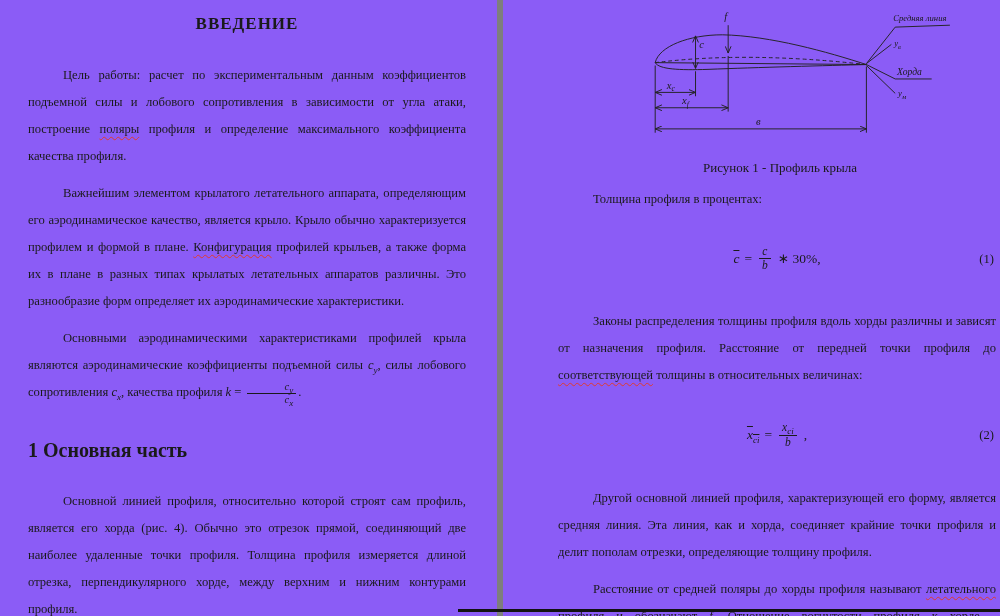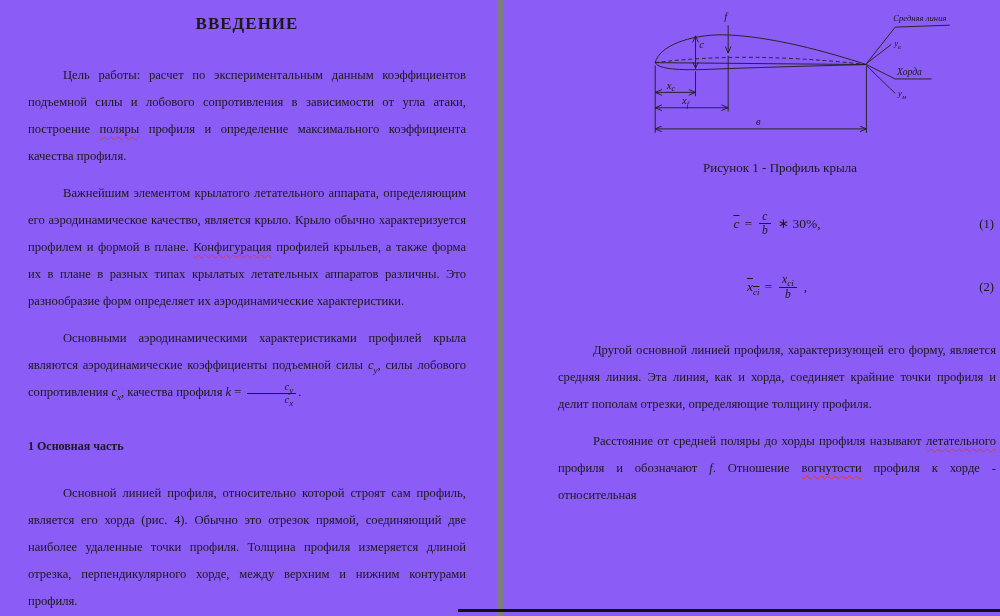--- a/index.html
+++ b/index.html
@@ -18,21 +18,21 @@
 
   .doc-title{
     text-align:center;font-weight:bold;font-size:17px;letter-spacing:1px;
     margin:4px 0 28px 0;
   }
   p.body-text{
     font-size:12.6px;line-height:27px;text-align:justify;text-indent:35px;
     margin:8px 0 10px 0;
   }
   .section-heading{
-    font-size:12px;font-weight:bold;margin:33px 0 26px 0;
+    font-size:20px;font-weight:bold;margin:33px 0 26px 0;
   }
   .misspell{
     text-decoration-line:underline;
     text-decoration-style:wavy;
     text-decoration-color:#e03a2f;
     text-decoration-thickness:1px;
     text-underline-offset:3px;
   }
   .mi{font-style:italic;}
   sub{font-size:9px;line-height:0;}
@@ -128,32 +128,34 @@
       <text x="78" y="102"><tspan>x</tspan><tspan dy="3" font-size="8">f</tspan></text>
       <text x="155" y="124">в</text>
       <text x="298" y="16" class="lbl-sm">Средняя линия</text>
       <text x="302" y="72" class="lbl-md">Хорда</text>
       <text x="299" y="42" class="lbl-sm"><tspan>у</tspan><tspan dy="2.5" font-size="7">в</tspan></text>
       <text x="303" y="94" class="lbl-sm"><tspan>у</tspan><tspan dy="2.5" font-size="7">м</tspan></text>
     </svg>
     <div class="figure-caption">Рисунок 1 - Профиль крыла</div>
   </div>
 
+  <p class="body-text p5">Толщина профиля в процентах:</p>
 
   <div class="formula">
     <span class="mi ovl">c</span>
     <span>=</span>
     <span class="frac">
         <span class="num mi">c</span>
         <span class="den mi">b</span>
       </span>
     <span>∗ 30%,</span>
     <span class="eqnum">(1)</span>
   </div>
 
+  <p class="body-text"><span>Законы распределения толщины профиля вдоль хорды различны и зависят от назначения профиля. Расстояние от передней точки профиля до </span><span class="misspell">соответствующей</span><span> толщины в относительных величинах:</span></p>
 
   <div class="formula">
     <span class="mi ovl"><span>x</span><sub>ci</sub></span>
     <span>=</span>
     <span class="frac">
         <span class="num mi"><span>x</span><sub>ci</sub></span>
         <span class="den mi">b</span>
       </span>
     <span>,</span>
     <span class="eqnum">(2)</span>

